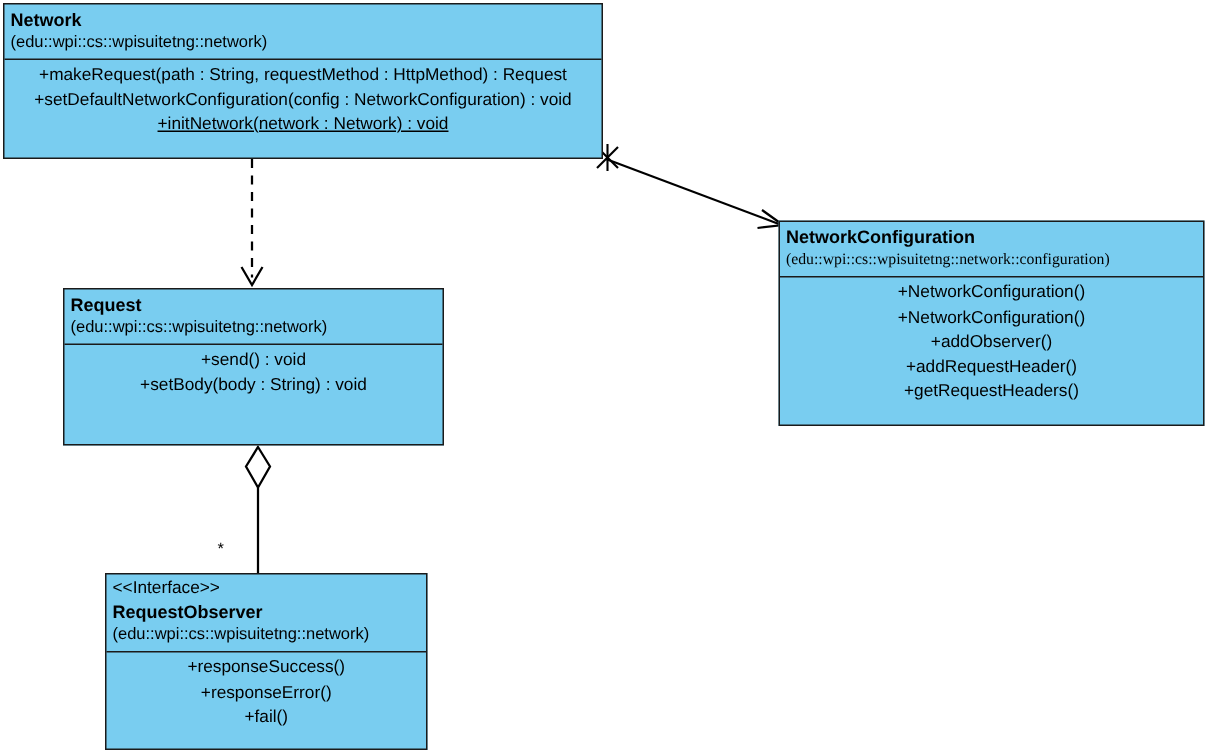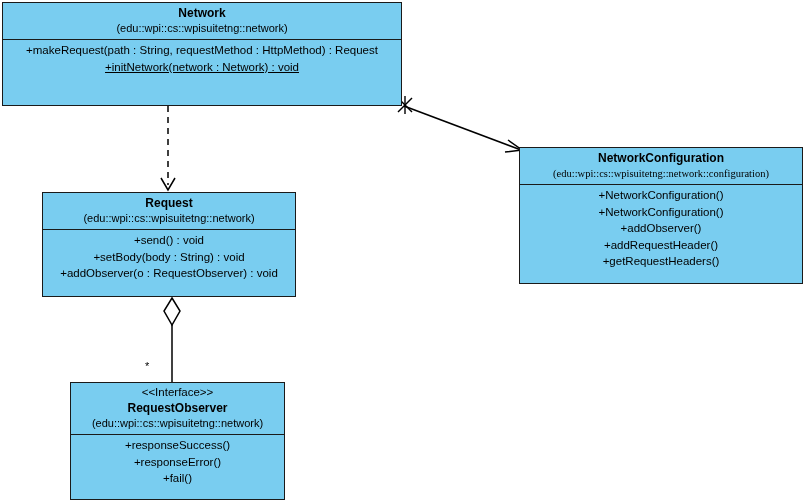--- a/index.html
+++ b/index.html
@@ -30,21 +30,20 @@
     position: absolute;
     box-sizing: border-box;
     background: #79cdf0;
     border: 1.6px solid #1a1a1a;
     z-index: 10;
   }
   .cls-header {
     box-sizing: border-box;
     border-bottom: 1.4px solid #1a1a1a;
     padding: 2px 4px 3px 4px;
-    text-align: center;
   }
   .cls-stereotype {
     font-size: 11.5px;
     color: #000;
     line-height: 15px;
     white-space: nowrap;
   }
   .cls-name {
     font-size: 12px;
     font-weight: bold;
@@ -120,20 +119,21 @@
 
   <div class="mult-label" style="left:145px; top:360px;">*</div>
 
   <div class="uml-class" style="left:2px; top:2px; width:400px; height:104px;">
     <div class="cls-header">
       <div class="cls-name">Network</div>
       <div class="cls-package">(edu::wpi::cs::wpisuitetng::network)</div>
     </div>
     <div class="cls-members">
       <div class="member">+makeRequest(path : String, requestMethod : HttpMethod) : Request</div>
+      <div class="member">+setDefaultNetworkConfiguration(config : NetworkConfiguration) : void</div>
       <div class="member static">+initNetwork(network : Network) : void</div>
     </div>
   </div>
 
   <div class="uml-class" style="left:519px; top:147px; width:284px; height:137px;">
     <div class="cls-header">
       <div class="cls-name">NetworkConfiguration</div>
       <div class="cls-package" style="font-size:10.5px;font-family:Liberation Serif, serif;">(edu::wpi::cs::wpisuitetng::network::configuration)</div>
     </div>
     <div class="cls-members">
@@ -146,21 +146,20 @@
   </div>
 
   <div class="uml-class" style="left:42px; top:192px; width:254px; height:105px;">
     <div class="cls-header">
       <div class="cls-name">Request</div>
       <div class="cls-package">(edu::wpi::cs::wpisuitetng::network)</div>
     </div>
     <div class="cls-members">
       <div class="member">+send() : void</div>
       <div class="member">+setBody(body : String) : void</div>
-      <div class="member">+addObserver(o : RequestObserver) : void</div>
     </div>
   </div>
 
   <div class="uml-class" style="left:70px; top:382px; width:215px; height:118px;">
     <div class="cls-header">
       <div class="cls-stereotype">&lt;&lt;Interface&gt;&gt;</div>
       <div class="cls-name">RequestObserver</div>
       <div class="cls-package">(edu::wpi::cs::wpisuitetng::network)</div>
     </div>
     <div class="cls-members">

